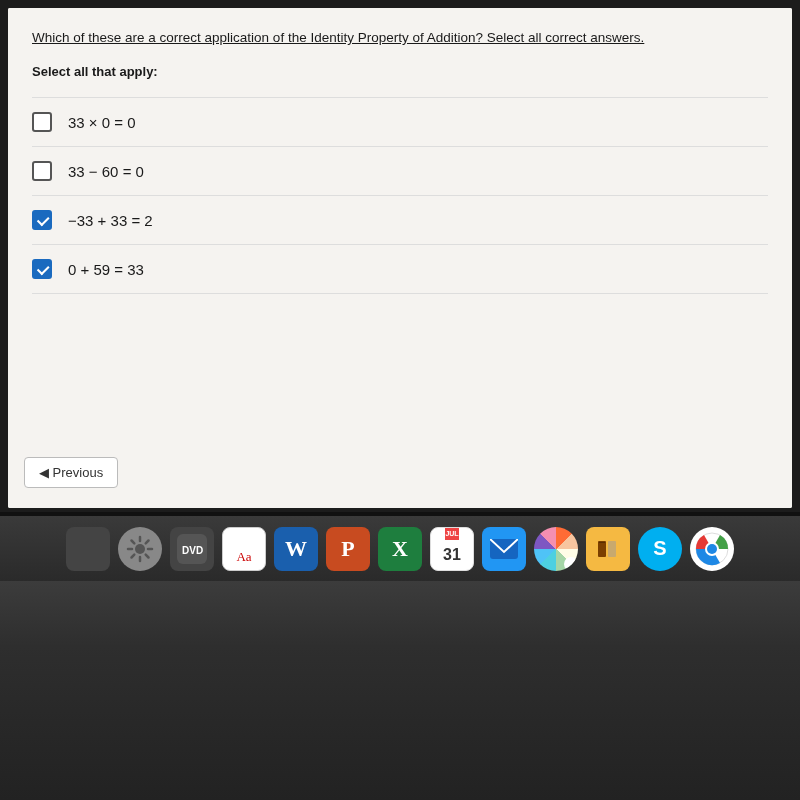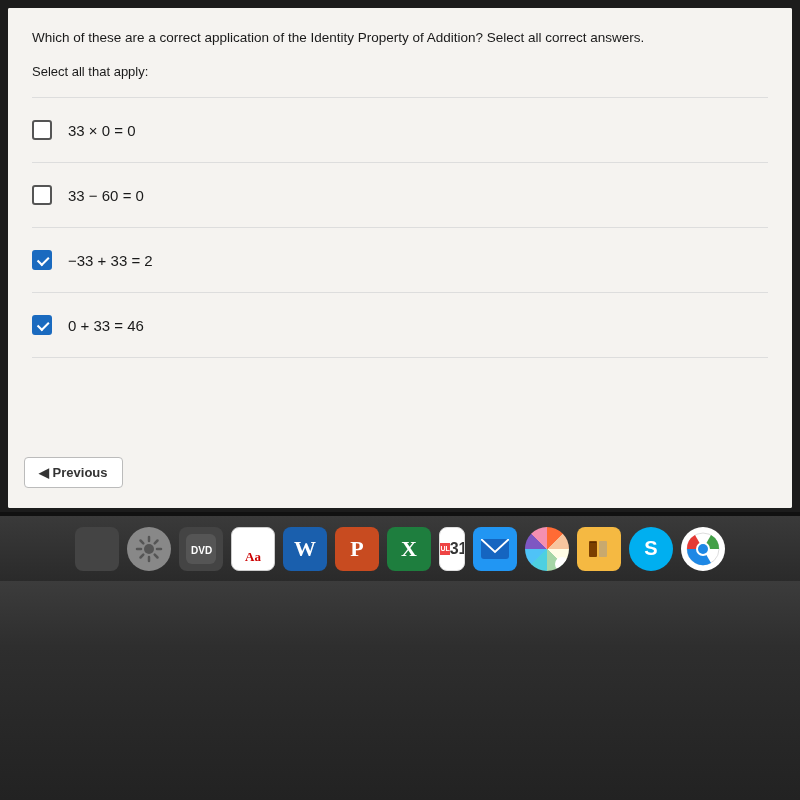--- a/index.html
+++ b/index.html
@@ -54,33 +54,34 @@
       padding: 20px 24px 20px 24px;
       position: relative;
     }
 
     .question-text {
       font-size: 13.5px;
       color: #1a1a1a;
       line-height: 1.5;
       margin-bottom: 16px;
       font-weight: 400;
+      text-decoration: underline;
     }
 
     .select-all-text {
       font-size: 13px;
       color: #1a1a1a;
       margin-bottom: 18px;
-      font-weight: 400;
+      font-weight: 700;
     }
 
     .answer-row {
       display: flex;
       align-items: center;
-      padding: 22px 0;
+      padding: 14px 0;
       border-bottom: 1px solid #ddd;
       cursor: pointer;
     }
 
     .answer-row:first-of-type {
       border-top: 1px solid #ddd;
     }
 
     .checkbox {
       width: 20px;
@@ -125,21 +126,20 @@
       background: white;
       border: 1px solid #bbb;
       border-radius: 4px;
       padding: 7px 14px;
       font-size: 13px;
       color: #333;
       cursor: pointer;
       display: flex;
       align-items: center;
       gap: 4px;
-      font-weight: bold;
     }
 
     
     .dock-bar {
       position: absolute;
       top: 516px;
       left: 0;
       width: 800px;
       height: 65px;
       background: linear-gradient(180deg, #3a3a3a 0%, #2a2a2a 100%);
@@ -219,21 +219,21 @@
         </div>
 
 
         <div class="answer-row">
           <div class="checkbox checked"></div>
           <span class="answer-label">−33 + 33 = 2</span>
         </div>
 
         <div class="answer-row">
           <div class="checkbox checked"></div>
-          <span class="answer-label">0 + 33 = 46</span>
+          <span class="answer-label">0 + 59 = 33</span>
         </div>
 
         <button class="previous-btn">◀ Previous</button>
 
       </div>
     </div>
   </div>
 
   <div class="screen-dock-divider"></div>
 
@@ -254,36 +254,36 @@
     </div>
 
     <div class="dock-icon" style="background:#444; border-radius:8px; display:flex; align-items:center; justify-content:center; width:44px; height:44px;">
       <svg width="30" height="30" viewBox="0 0 30 30">
         <rect width="30" height="30" rx="6" fill="#555"></rect>
         <text x="5" y="20" font-size="10" fill="white" font-weight="bold">DVD</text>
       </svg>
     </div>
 
     <div class="dock-icon" style="background:white; border-radius:8px; display:flex; align-items:center; justify-content:center; width:44px; height:44px; border:1px solid #ccc;">
-      <span style="font-size:13px; font-weight:bold; color:#c00; font-family:serif;margin-top:16px;">Aa</span>
+      <span style="font-size:13px; font-weight:normal; color:#c00; font-family:serif;margin-top:16px;">Aa</span>
     </div>
 
     <div class="dock-icon" style="background:#1a5fad; border-radius:8px; display:flex; align-items:center; justify-content:center; width:44px; height:44px;">
       <span style="font-size:22px; font-weight:900; color:white; font-family:serif;">W</span>
     </div>
 
     <div class="dock-icon" style="background:#c84b20; border-radius:8px; display:flex; align-items:center; justify-content:center; width:44px; height:44px;">
       <span style="font-size:22px; font-weight:900; color:white; font-family:serif;">P</span>
     </div>
 
     <div class="dock-icon" style="background:#1e7e3e; border-radius:8px; display:flex; align-items:center; justify-content:center; width:44px; height:44px;">
       <span style="font-size:22px; font-weight:900; color:white; font-family:serif;">X</span>
     </div>
 
-    <div class="dock-icon" style="background:white; border-radius:8px; width:26px; height:44px; overflow:hidden; border:1px solid #ddd; display:flex; flex-direction:row;">
+    <div class="dock-icon" style="background:white; border-radius:8px; width:44px; height:44px; overflow:hidden; border:1px solid #ddd; display:flex; flex-direction:column;">
       <div style="background:#e44; height:12px; display:flex; align-items:center; justify-content:center;">
         <span style="font-size:7px; color:white; font-weight:bold;">JUL</span>
       </div>
       <div style="flex:1; display:flex; align-items:center; justify-content:center;">
         <span style="font-size:16px; font-weight:bold; color:#333;">31</span>
       </div>
     </div>
 
     <div class="dock-icon" style="background:#2196f3; border-radius:8px; display:flex; align-items:center; justify-content:center; width:44px; height:44px;">
       <svg width="28" height="20" viewBox="0 0 28 20">

